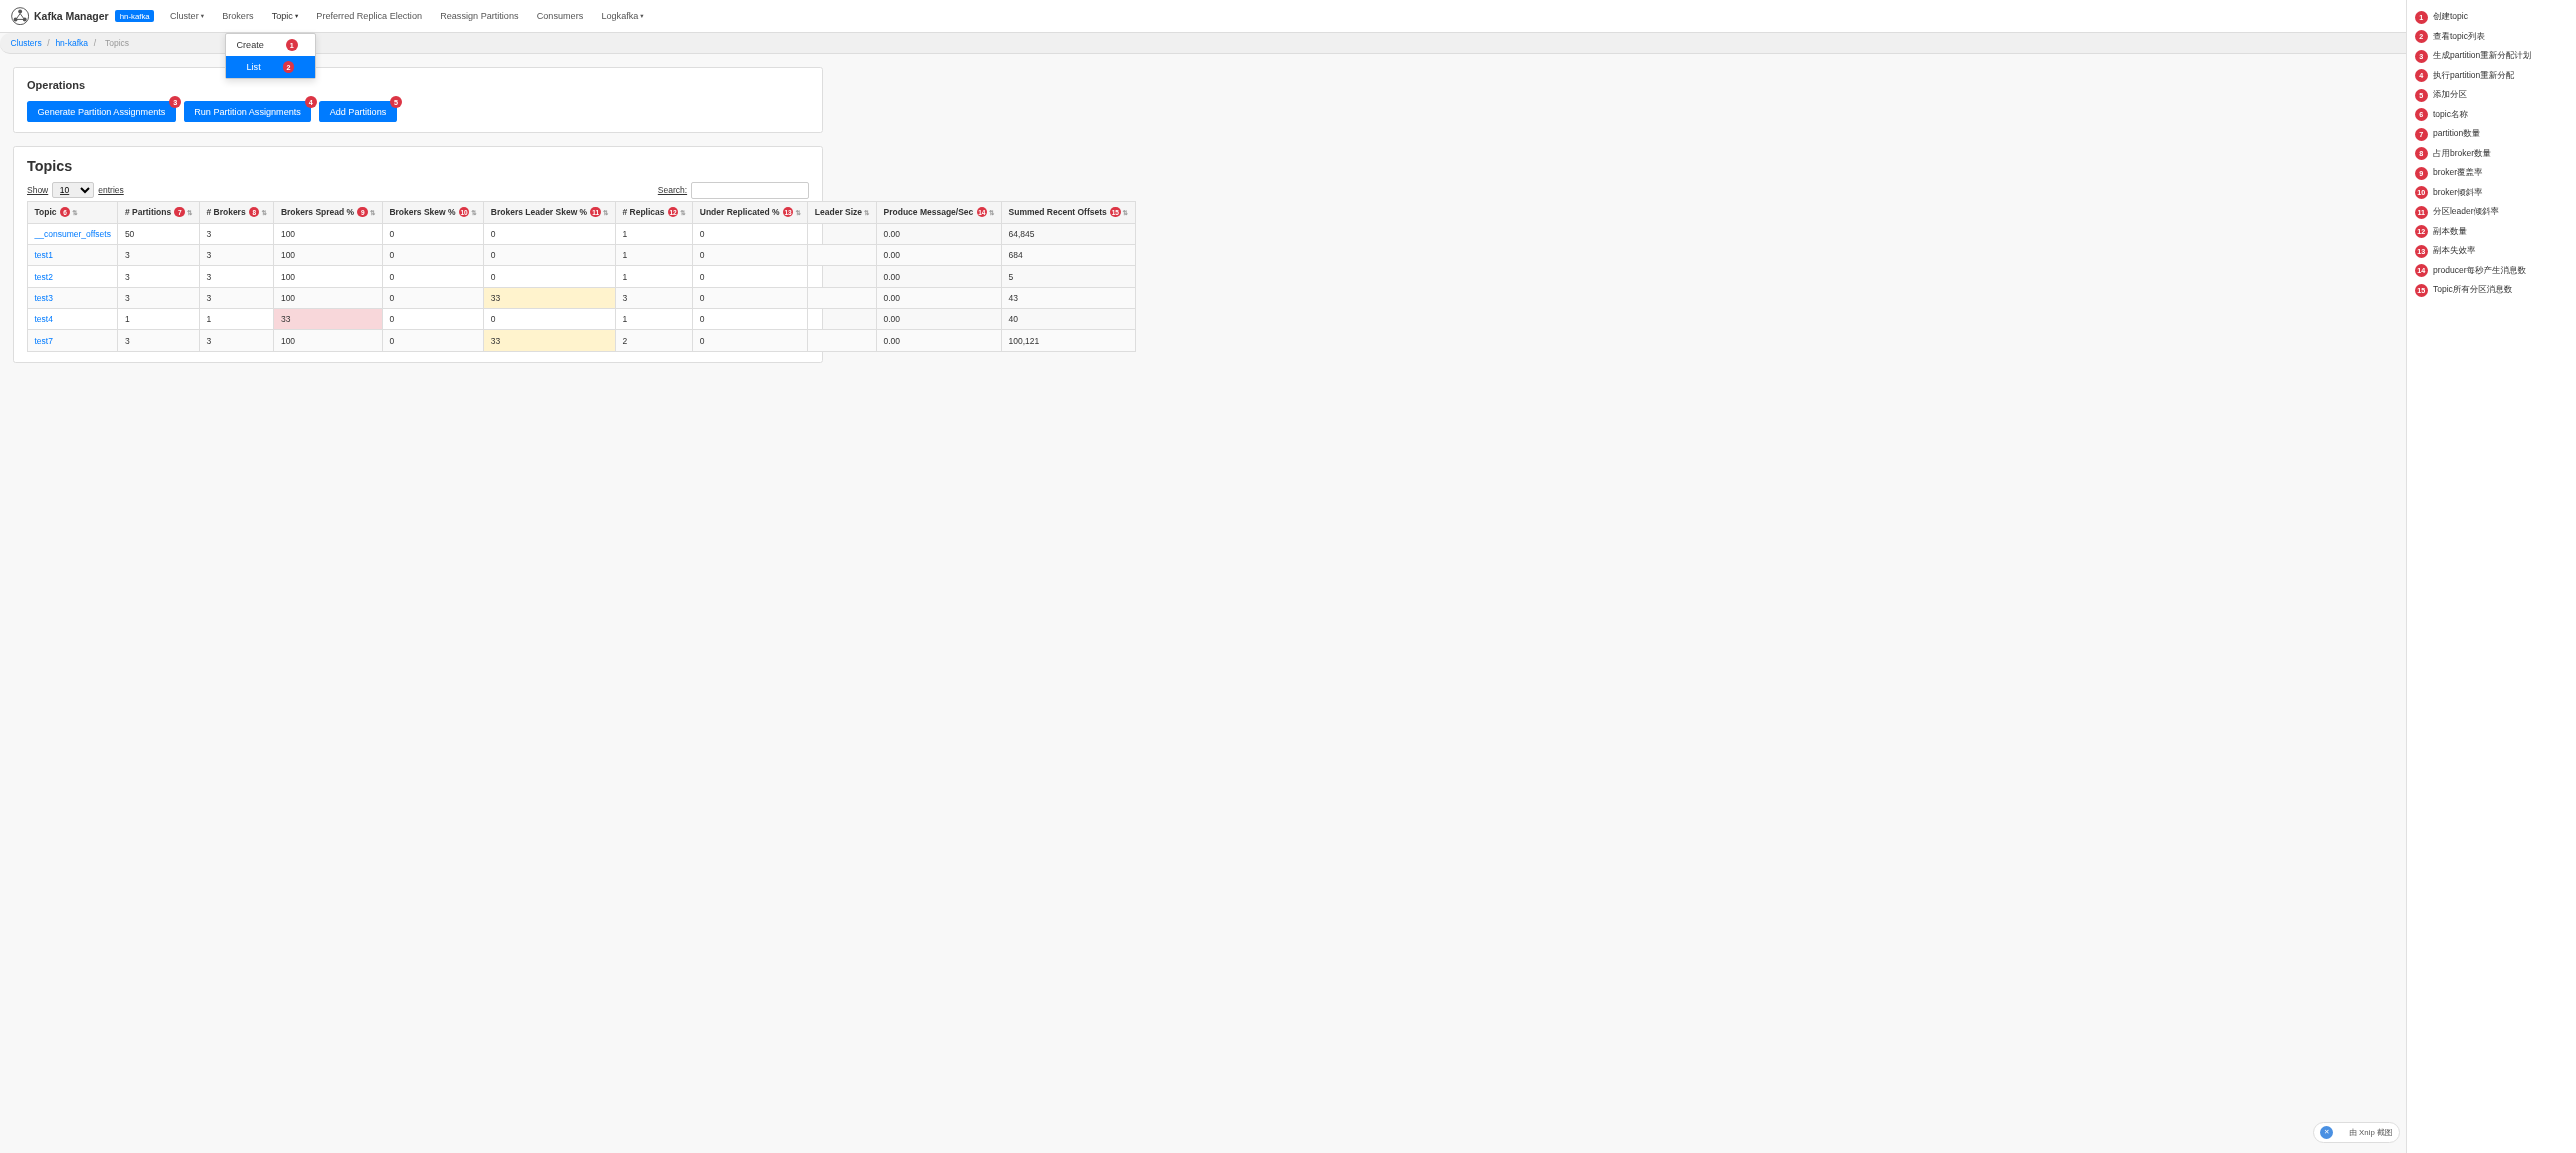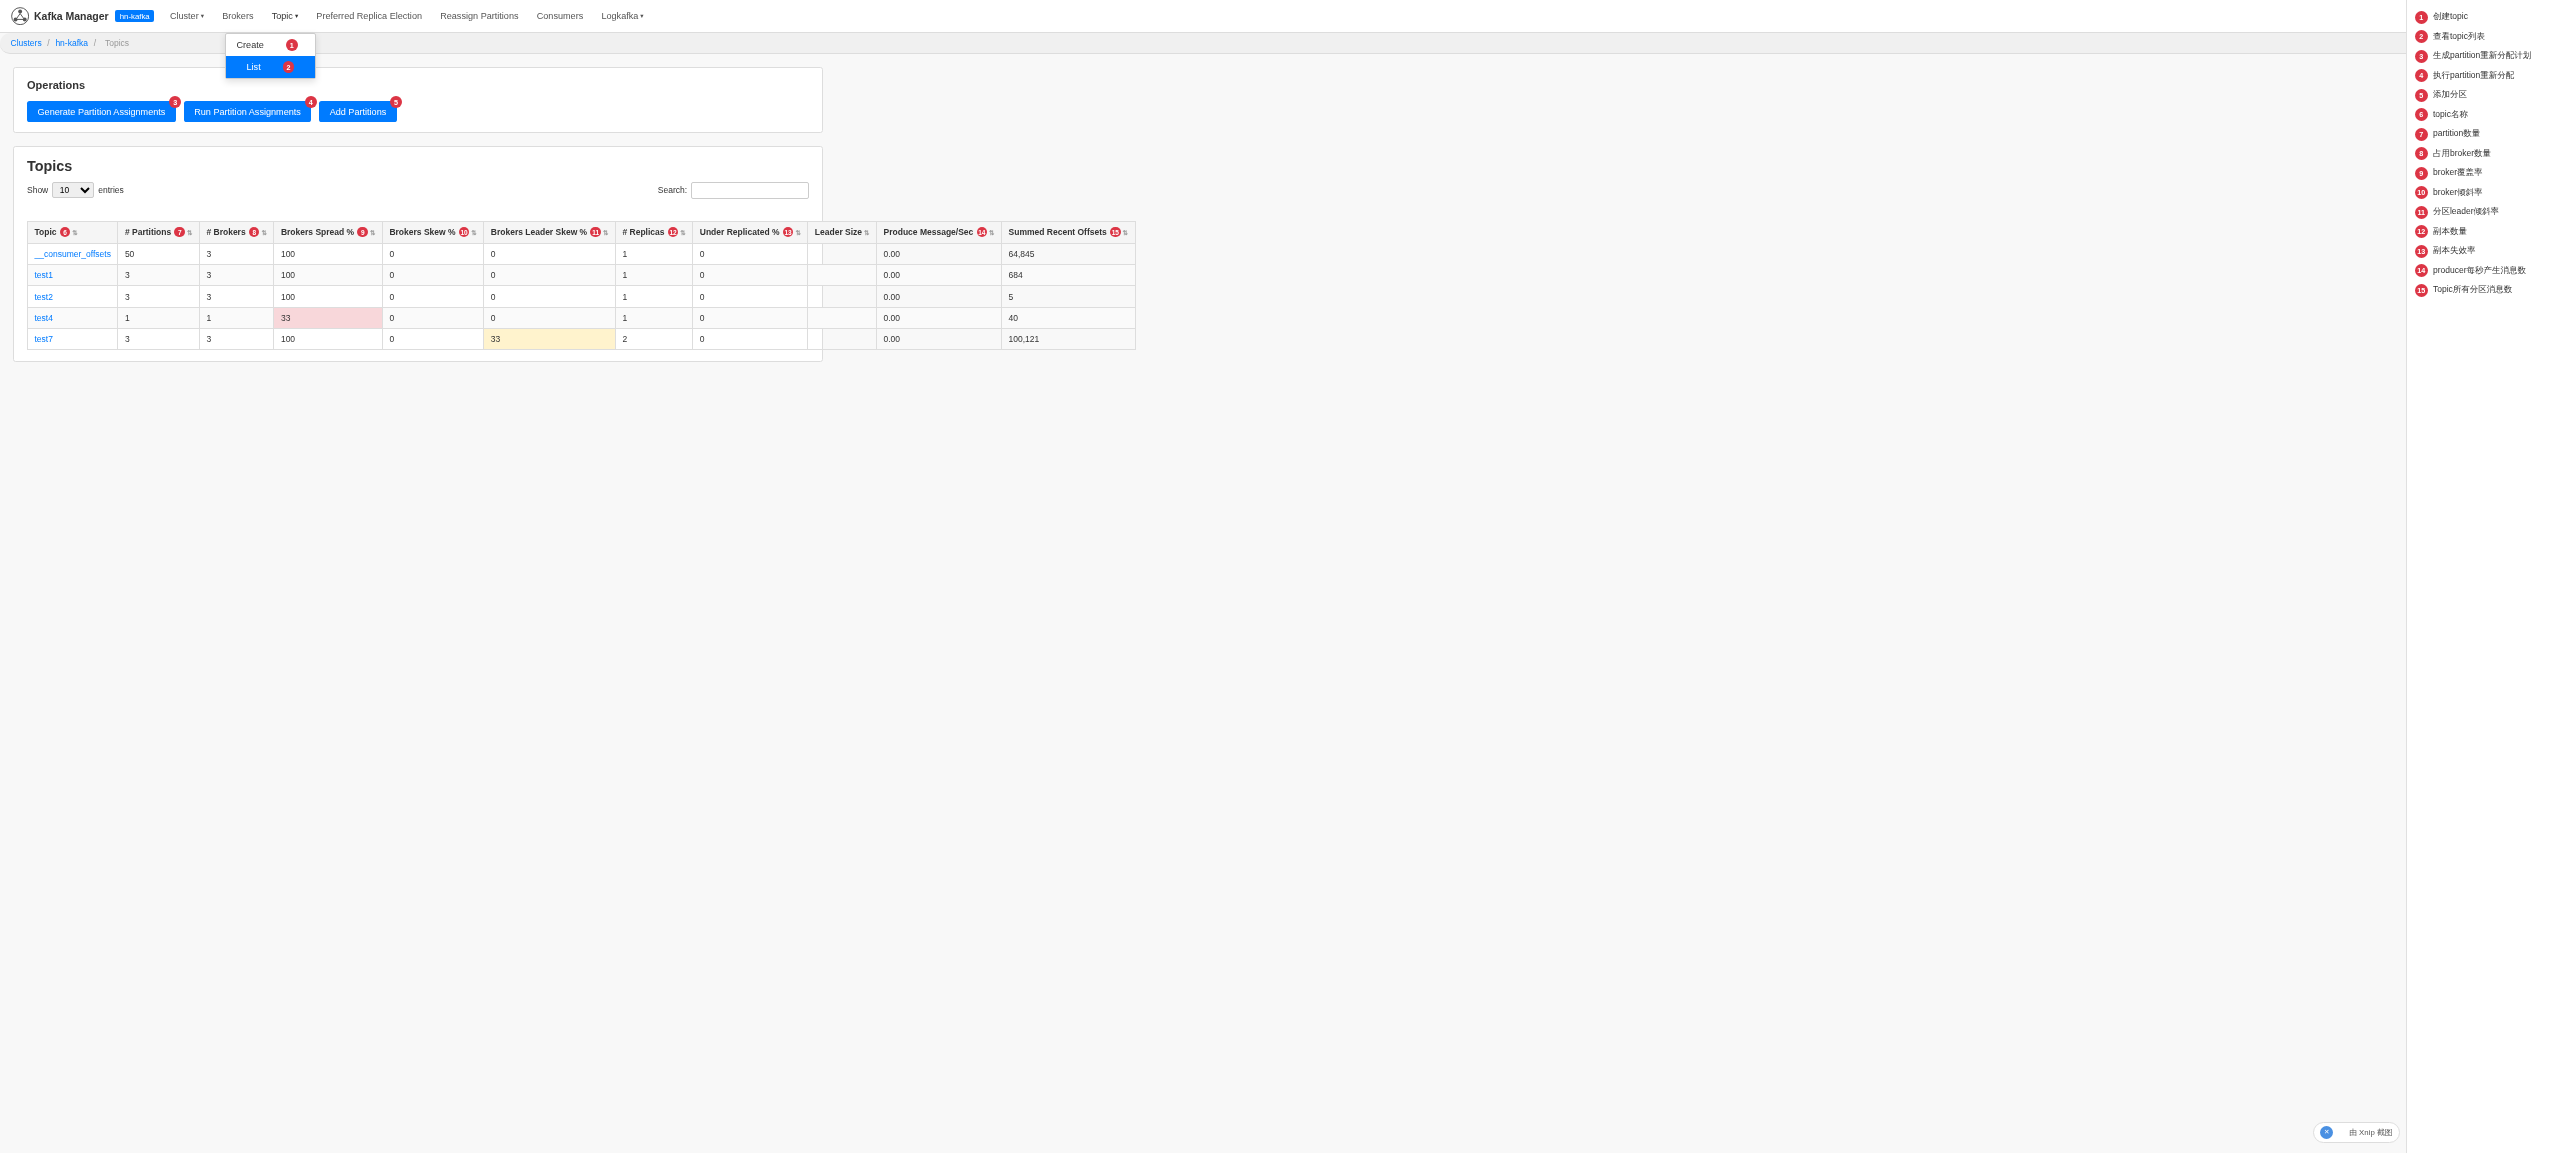--- a/index.html
+++ b/index.html
@@ -169,21 +169,22 @@
     }
     .topics-header {
       font-size: 14.4px;
       font-weight: 600;
       margin-bottom: 7.8px;
     }
     .table-controls {
       display: flex;
       justify-content: space-between;
       align-items: center;
-      margin-bottom: 22px;
+      margin-bottom: 2px;
+      text-decoration: underline;
     }
     .show-entries {
       display: flex;
       align-items: center;
       gap: 3.9px;
       font-size: 8.5px;
     }
     .show-entries select {
       padding: 1.3px 2.6px;
       border: 0.7px solid #ccc;
@@ -525,20 +526,33 @@
             <td>100</td>
             <td>0</td>
             <td>0</td>
             <td>1</td>
             <td>0</td>
             <td></td>
             <td>0.00</td>
             <td>5</td>
           </tr>
           <tr>
+            <td><a href="#">test3</a></td>
+            <td>3</td>
+            <td>3</td>
+            <td>100</td>
+            <td>0</td>
+            <td class="cell-highlight-yellow">33</td>
+            <td>3</td>
+            <td>0</td>
+            <td></td>
+            <td>0.00</td>
+            <td>43</td>
+          </tr>
+          <tr>
             <td><a href="#">test4</a></td>
             <td>1</td>
             <td>1</td>
             <td class="cell-highlight-red">33</td>
             <td>0</td>
             <td>0</td>
             <td>1</td>
             <td>0</td>
             <td></td>
             <td>0.00</td>

